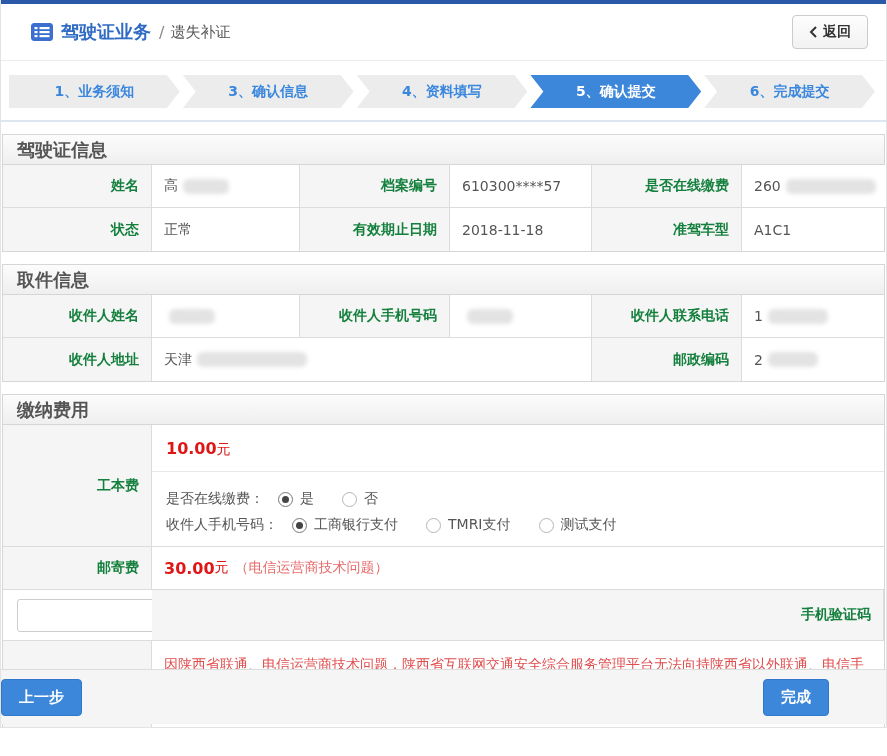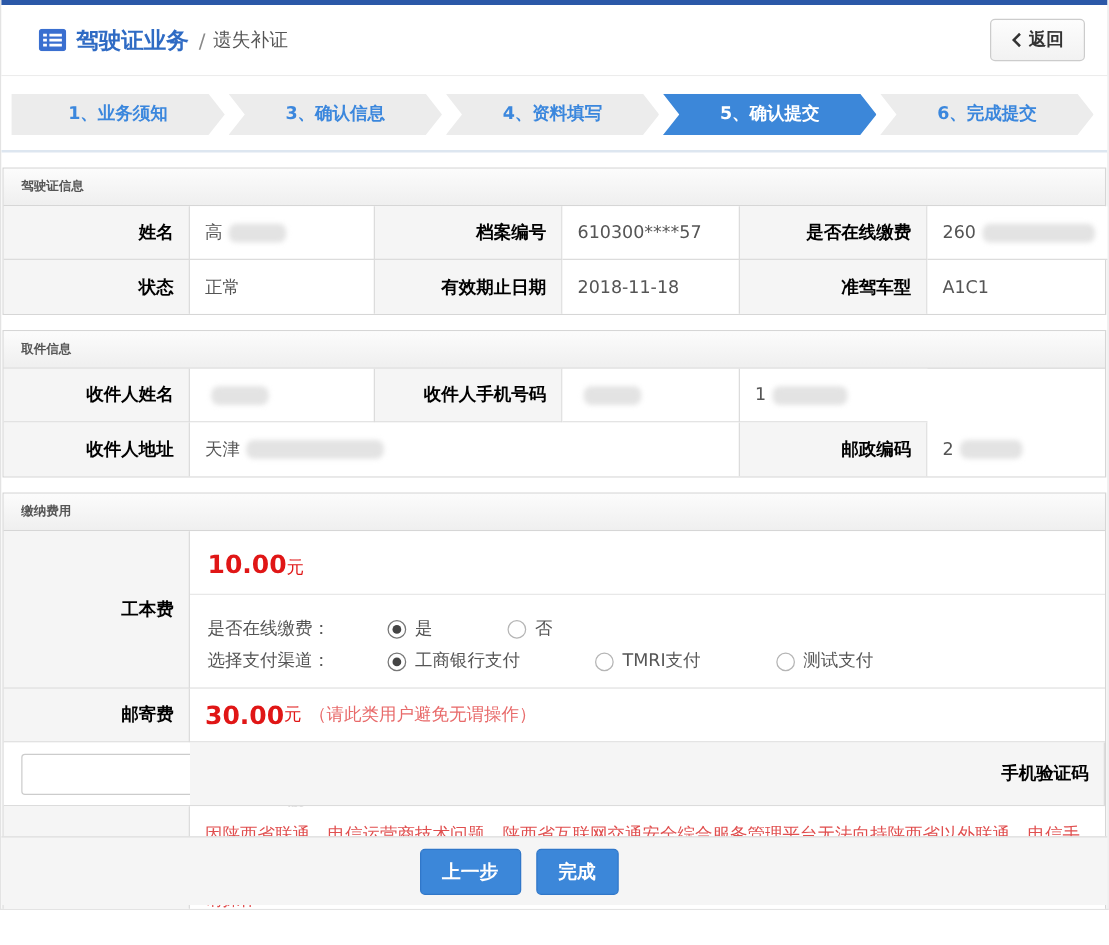--- a/index.html
+++ b/index.html
@@ -69,57 +69,57 @@
   
   .panel {
     margin: 12px 1px 0 1px;
     border: 1px solid #d6d6d6;
   }
   .panel-header {
     height: 30px; line-height: 30px;
     padding: 0 14px;
     background: linear-gradient(#fcfcfc, #efefef);
     border-bottom: 1px solid #d6d6d6;
-    color: #555; font-weight: bold; font-size: 10px;
+    color: #555; font-weight: bold; font-size: 18px;
   }
   .grid6 { display: grid; grid-template-columns: 149px 148px 150px 142px 150px 1fr; }
   .grid2 { display: grid; grid-template-columns: 149px 1fr; }
   .cell {
     min-height: 43px;
     display: flex; align-items: center;
     padding: 6px 12px;
     border-bottom: 1px solid #dcdcdc;
     border-right: 1px solid #dcdcdc;
     background: #fff;
   }
   .cell.label {
     background: #f5f5f5;
     justify-content: flex-end;
     text-align: right;
-    color: #000000; font-weight: bold;
+    color: #15803d; font-weight: bold;
   }
   .cell.last { border-right: none; }
   .row-last > .cell { border-bottom: none; }
   .span3 { grid-column: span 3; }
 
   .redact {
     display: inline-block; height: 15px; background: #e3e3e3;
     border-radius: 6px; filter: blur(2px); margin-left: 5px; vertical-align: middle;
   }
   .w46 { width: 46px; } .w60 { width: 60px; } .w90 { width: 90px; }
   .w110 { width: 110px; } .w50 { width: 50px; }
 
   
-  .fee-amount { color: #e01616; font-size: 20px; font-weight: bold; }
+  .fee-amount { color: #e01616; font-size: 16px; font-weight: bold; }
   .fee-unit { color: #e01616; font-size: 14px; }
   .fee-note { color: #e86a6a; font-size: 14px; margin-left: 6px; }
   .gongben-value { display: flex; flex-direction: column; padding: 0; align-items: stretch; }
   .gongben-amount { padding: 14px 14px 12px 14px; border-bottom: 1px solid #e8e8e8; }
   .gongben-options { padding: 10px 14px 12px 14px; }
-  .opt-line { display: flex; align-items: center; margin-top: 8px; color: #555; gap: 32px; }
+  .opt-line { display: flex; align-items: center; margin-top: 8px; color: #555; }
   .opt-q { margin-right: 14px; }
   .radio-item { display: inline-flex; align-items: center; margin-right: 28px; cursor: pointer; }
   .radio {
     width: 15px; height: 15px; border-radius: 50%;
     border: 1px solid #b5b5b5; background: #fff;
     display: inline-flex; align-items: center; justify-content: center;
     margin-right: 7px; flex: none;
   }
   .radio.checked { border-color: #777; }
   .radio.checked::after {
@@ -137,21 +137,21 @@
     font-family: inherit; cursor: pointer;
   }
   .sms-text {
     color: #e04e4e; line-height: 26px; font-size: 14px; padding: 4px 0;
   }
 
   
   .footer-bar {
     position: absolute; left: 0; right: 0; bottom: 3px;
     height: 55px; background: #f5f5f5; border-top: 1px solid #ddd;
-    display: flex; align-items: center; justify-content: center;
+    display: flex; align-items: center; justify-content: space-between;
     padding-right: 57px; gap: 12px;
   }
   .btn-blue {
     background: #3c87d9; color: #fff; font-weight: bold; font-size: 15px;
     border: 1px solid #3077c9; border-radius: 4px; padding: 8px 17px;
     cursor: pointer; font-family: inherit;
   }
 </style>
 </head>
 <body>
@@ -221,20 +221,21 @@
       <div class="cell label">收件人姓名</div>
       <div class="cell">
           <span></span>
           <span class="redact w46"></span>
         </div>
       <div class="cell label">收件人手机号码</div>
       <div class="cell">
           <span></span>
           <span class="redact w46"></span>
         </div>
+      <div class="cell label">收件人联系电话</div>
       <div class="cell last">
           <span>1</span>
           <span class="redact w60"></span>
         </div>
     </div>
     <div class="grid6 row-last">
       <div class="cell label">收件人地址</div>
       <div class="cell span3">
           <span>天津</span>
           <span class="redact w110"></span>
@@ -262,21 +263,21 @@
             <span class="radio-item">
               <span class="radio checked"></span>
               <span>是</span>
             </span>
             <span class="radio-item">
               <span class="radio"></span>
               <span>否</span>
             </span>
           </div>
           <div class="opt-line">
-            <span class="opt-q">选择支付渠道：</span>
+            <span class="opt-q">收件人手机号码：</span>
             <span class="radio-item">
               <span class="radio checked"></span>
               <span>工商银行支付</span>
             </span>
             <span class="radio-item">
               <span class="radio"></span>
               <span>TMRI支付</span>
             </span>
             <span class="radio-item">
               <span class="radio"></span>
@@ -285,21 +286,21 @@
           </div>
         </div>
       </div>
     </div>
 
     <div class="grid2">
       <div class="cell label">邮寄费</div>
       <div class="cell last">
         <span class="fee-amount">30.00</span>
           <span class="fee-unit">元</span>
-        <span class="fee-note">（请此类用户避免无谓操作）</span>
+        <span class="fee-note">（电信运营商技术问题）</span>
       </div>
     </div>
 
     <div class="grid2">
       <div class="cell last" style="padding:8px 14px;">
         <input class="captcha-input" type="text" value="" style="">
         <button class="captcha-btn">获取验证码</button>
       </div>
       <div class="cell label">手机验证码</div>
     </div>

